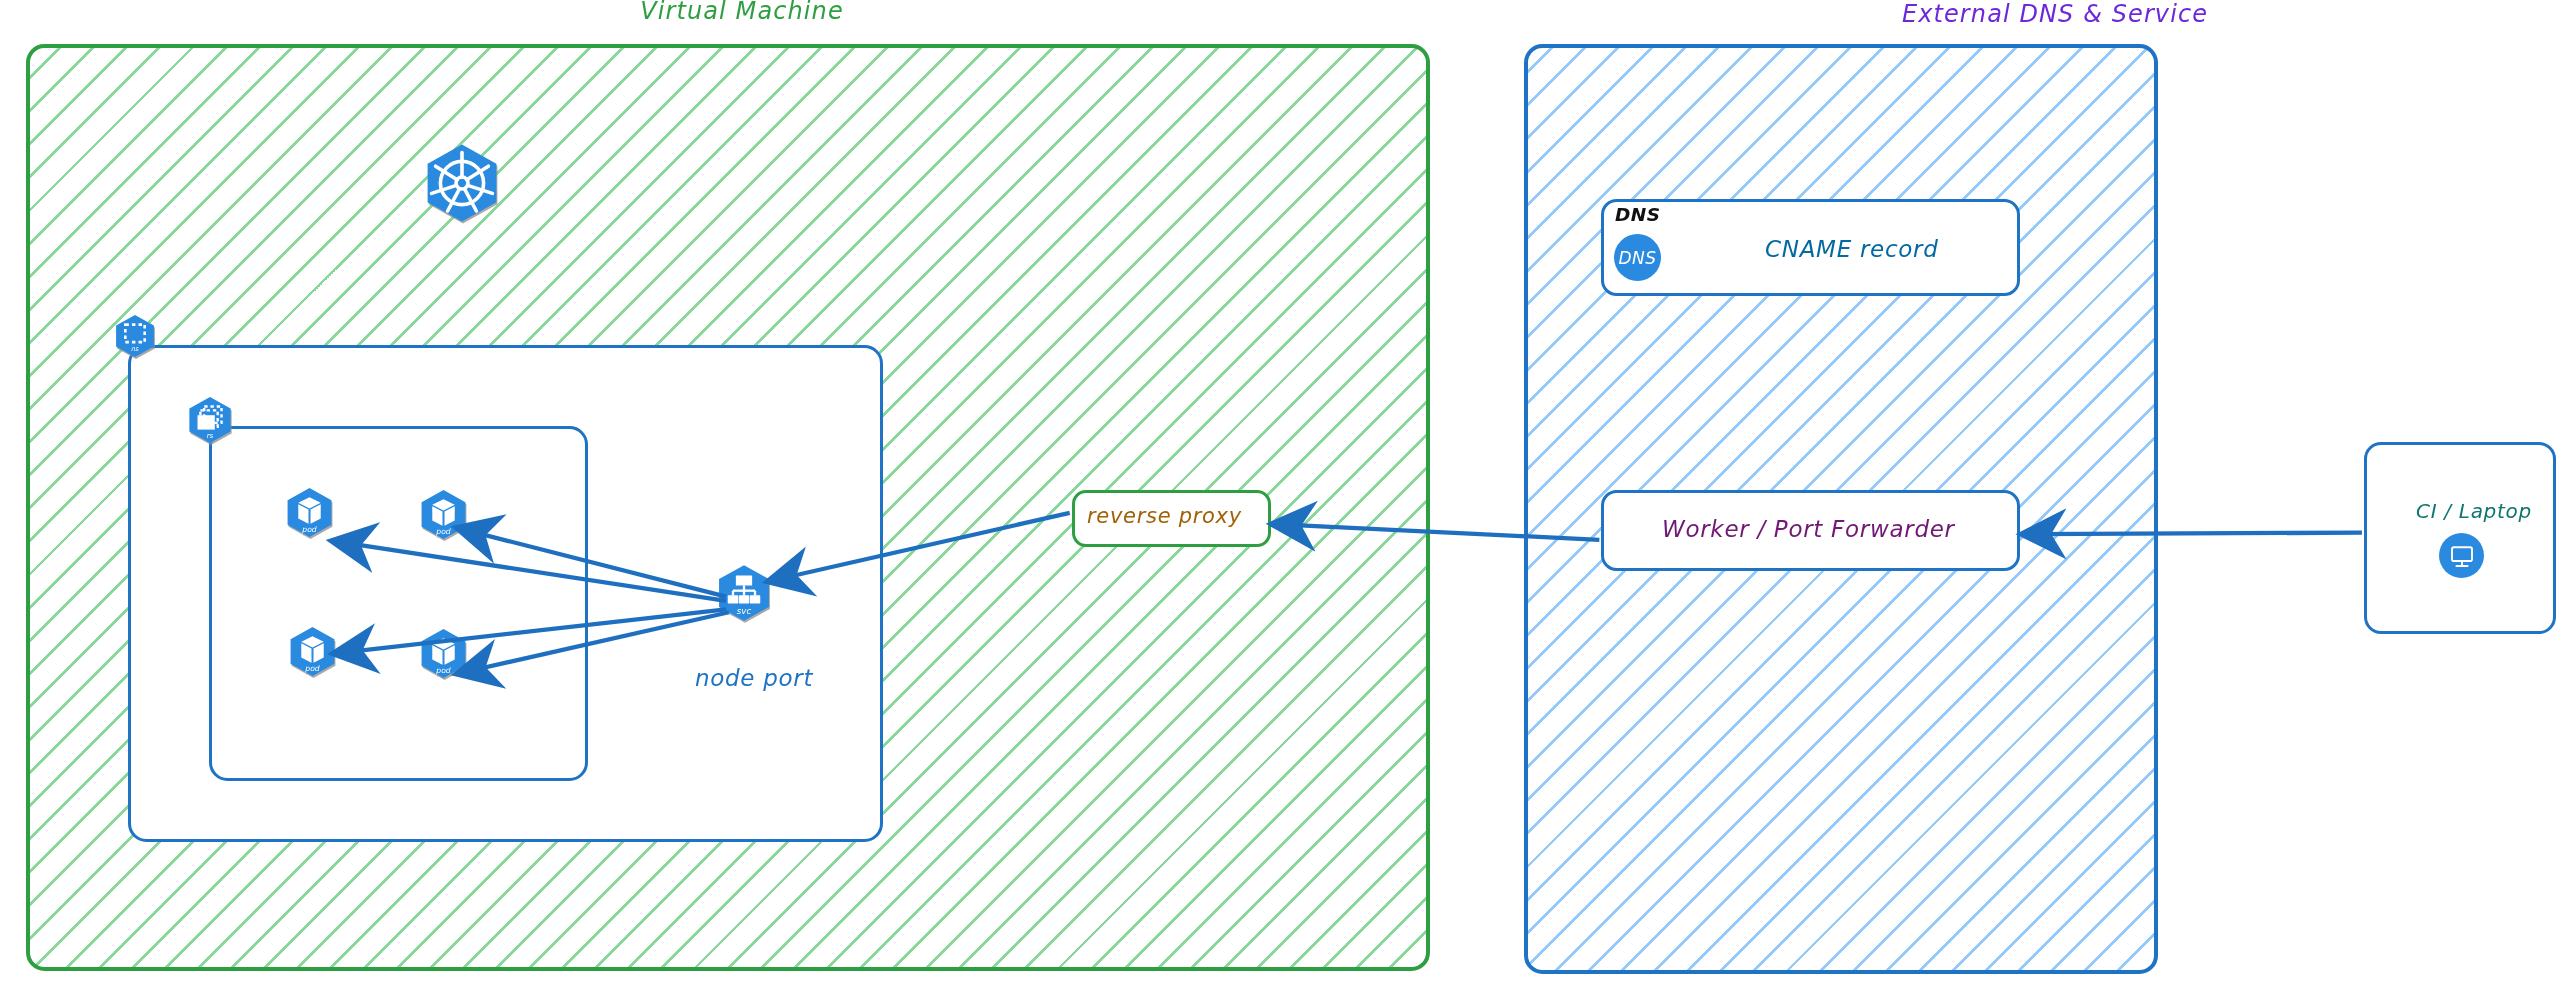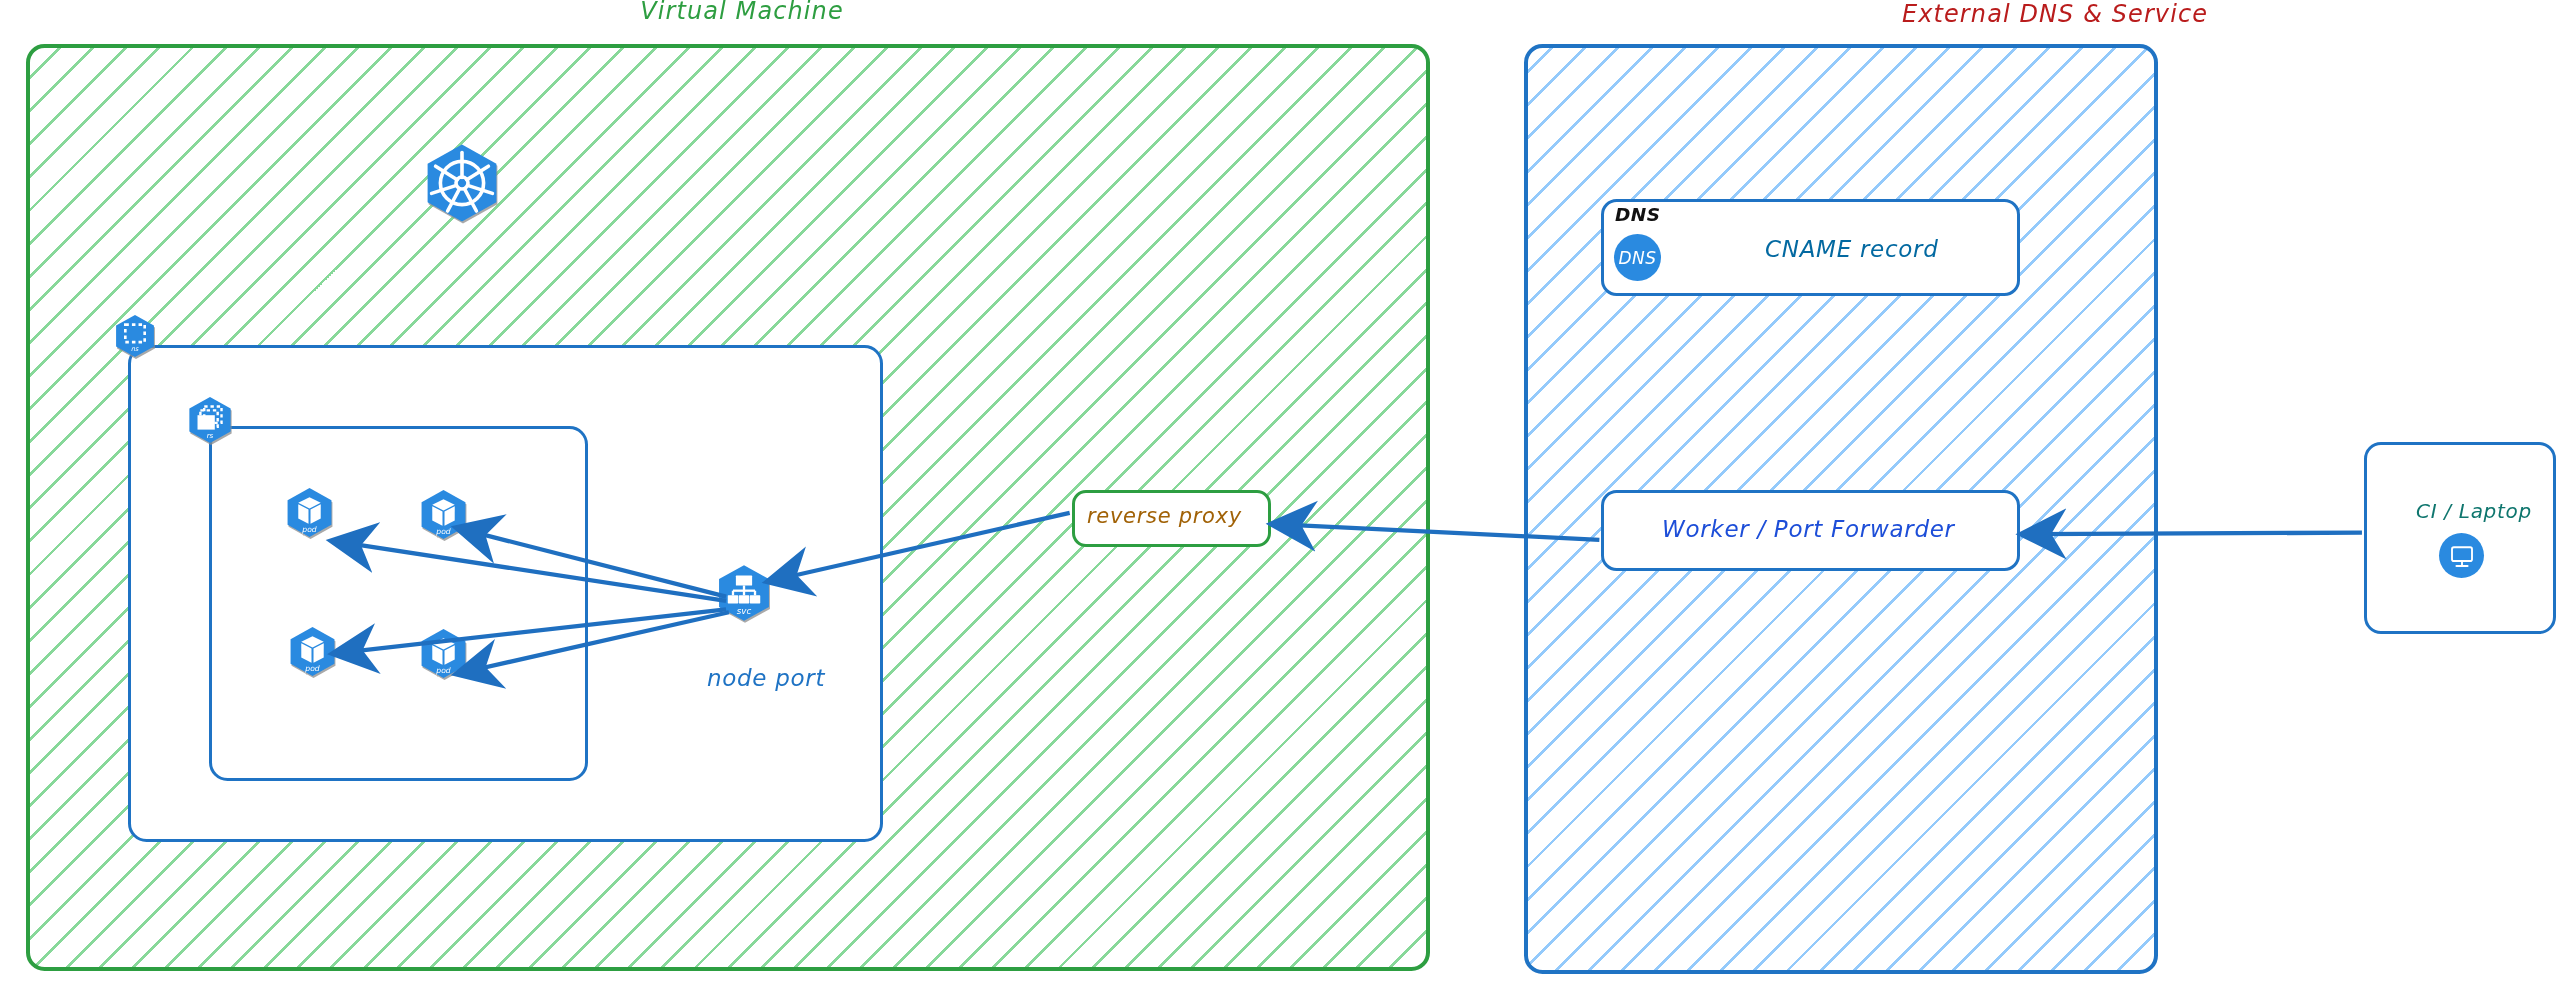--- a/index.html
+++ b/index.html
@@ -13,21 +13,21 @@
   
   .panel-title{
     position:absolute;
     font-family:"DejaVu Sans", sans-serif;
     font-size:24px;
     letter-spacing:1.1px;
     white-space:nowrap;
     transform:translateX(-50%);
   }
   #vm-title{left:726px;top:-2.8px;color:#2e9e41;}
-  #ext-title{left:2039px;top:0px;color:#b91c1c;}
+  #ext-title{left:2039px;top:0px;color:#6d28d9;}
 
   
   .zone{
     position:absolute;
     border-radius:18.5px;
     box-sizing:border-box;
   }
   #vm-zone{
     left:10px;top:44px;width:1404px;height:927px;
     border:4.3px solid #2d9e41;
@@ -72,24 +72,24 @@
 
   
   .hw{
     position:absolute;
     font-family:"DejaVu Sans", sans-serif;
     white-space:nowrap;
   }
   #dns-tag{left:1599px;top:204px;font-size:18.5px;color:#111111;font-weight:600;
            letter-spacing:0.4px;}
   #cname-label{left:1717px;top:236px;font-size:23px;color:#0369a1;letter-spacing:0.7px;margin-left:32px;}
-  #worker-label{left:1646px;top:516px;font-size:23px;color:#1d4ed8;letter-spacing:0.7px;}
+  #worker-label{left:1646px;top:516px;font-size:23px;color:#701a75;letter-spacing:0.7px;}
   #proxy-label{left:1071px;top:504px;font-size:21px;color:#a16207;letter-spacing:0.7px;}
   #ci-label{left:2400px;top:499px;font-size:20px;color:#0f766e;letter-spacing:0.7px;}
-  #nodeport-label{left:679px;top:665px;font-size:23px;color:#1f73c4;letter-spacing:0.7px;margin-left:12px;}
+  #nodeport-label{left:679px;top:665px;font-size:23px;color:#1f73c4;letter-spacing:0.7px;}
 
   
   .k8s{
     position:absolute;
     filter:drop-shadow(1.4px 2.1px 0.7px rgba(140,140,140,0.75));
   }
   .k8s svg{display:block;overflow:visible;}
   .k8s .hexfill{fill:#2a8ae0;}
   .k8s .glyph{fill:#ffffff;}
   .k8s .tag{

